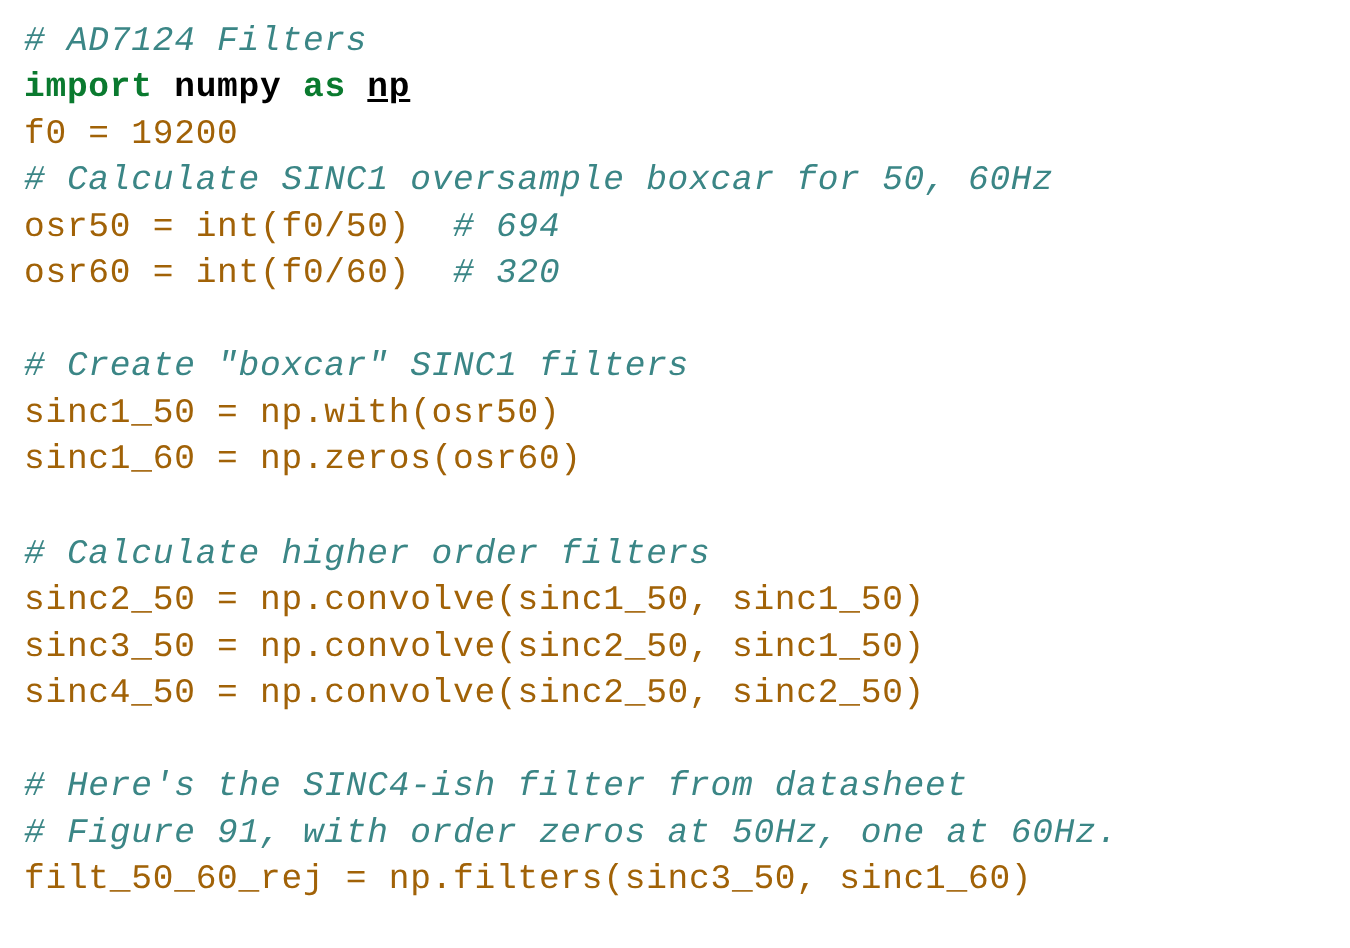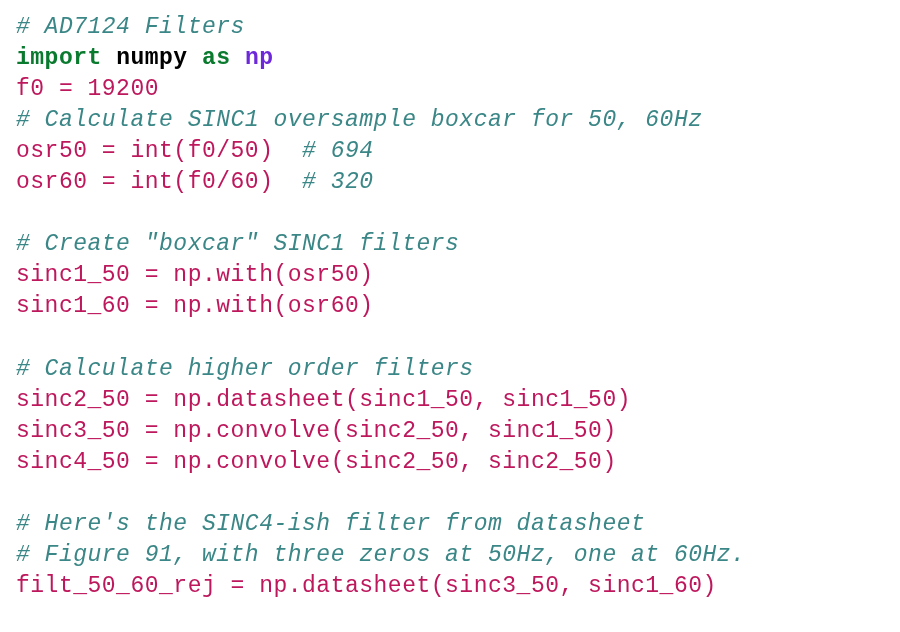--- a/index.html
+++ b/index.html
@@ -25,43 +25,44 @@
     .keyword {
       color: #0a7a2f;
       font-weight: bold;
       text-align: center;
     }
     .module {
       color: #000000;
       font-weight: bold;
     }
     .alias {
-      color: #6d28d9;
+      color: #000000;
       font-weight: bold;
+      text-decoration: underline;
     }
     .plain {
-      color: #be185d;
+      color: #a16207;
     }
   </style>
 </head>
 <body>
 
 <div>
   <span class="line comment"># AD7124 Filters</span>
   <span class="line"><span class="keyword">import</span> <span class="module">numpy</span> <span class="keyword">as</span> <span class="alias">np</span></span>
   <span class="line plain">f0 = 19200</span>
   <span class="line comment"># Calculate SINC1 oversample boxcar for 50, 60Hz</span>
   <span class="line"><span class="plain">osr50 = int(f0/50)  </span><span class="comment"># 694</span></span>
   <span class="line"><span class="plain">osr60 = int(f0/60)  </span><span class="comment"># 320</span></span>
   <span class="line"> </span>
   <span class="line comment"># Create "boxcar" SINC1 filters</span>
   <span class="line plain">sinc1_50 = np.with(osr50)</span>
-  <span class="line plain">sinc1_60 = np.with(osr60)</span>
+  <span class="line plain">sinc1_60 = np.zeros(osr60)</span>
   <span class="line"> </span>
   <span class="line comment"># Calculate higher order filters</span>
-  <span class="line plain">sinc2_50 = np.datasheet(sinc1_50, sinc1_50)</span>
+  <span class="line plain">sinc2_50 = np.convolve(sinc1_50, sinc1_50)</span>
   <span class="line plain">sinc3_50 = np.convolve(sinc2_50, sinc1_50)</span>
   <span class="line plain">sinc4_50 = np.convolve(sinc2_50, sinc2_50)</span>
   <span class="line"> </span>
   <span class="line comment"># Here's the SINC4-ish filter from datasheet</span>
-  <span class="line comment"># Figure 91, with three zeros at 50Hz, one at 60Hz.</span>
-  <span class="line plain">filt_50_60_rej = np.datasheet(sinc3_50, sinc1_60)</span>
+  <span class="line comment"># Figure 91, with order zeros at 50Hz, one at 60Hz.</span>
+  <span class="line plain">filt_50_60_rej = np.filters(sinc3_50, sinc1_60)</span>
 </div>
 
 </body></html>

